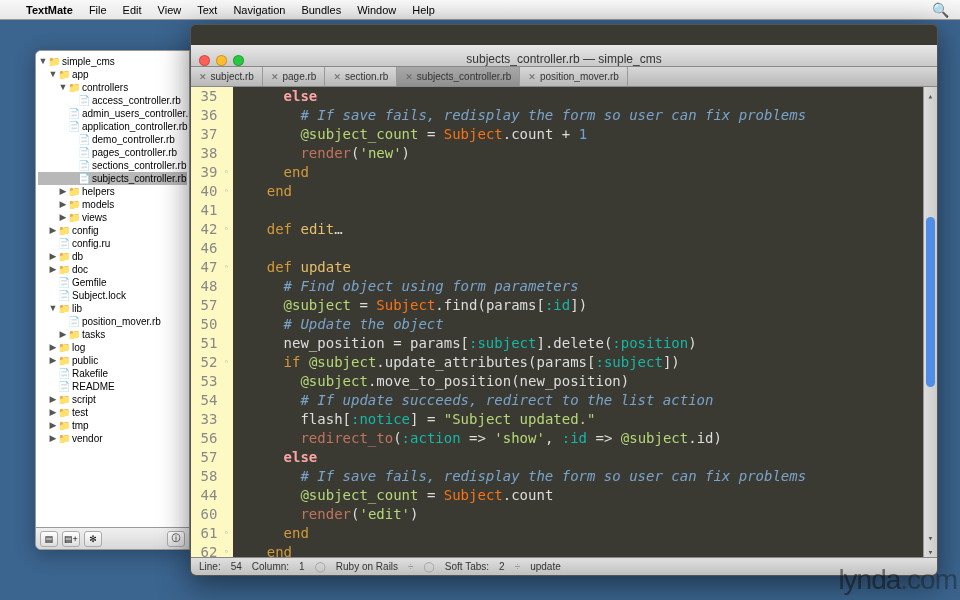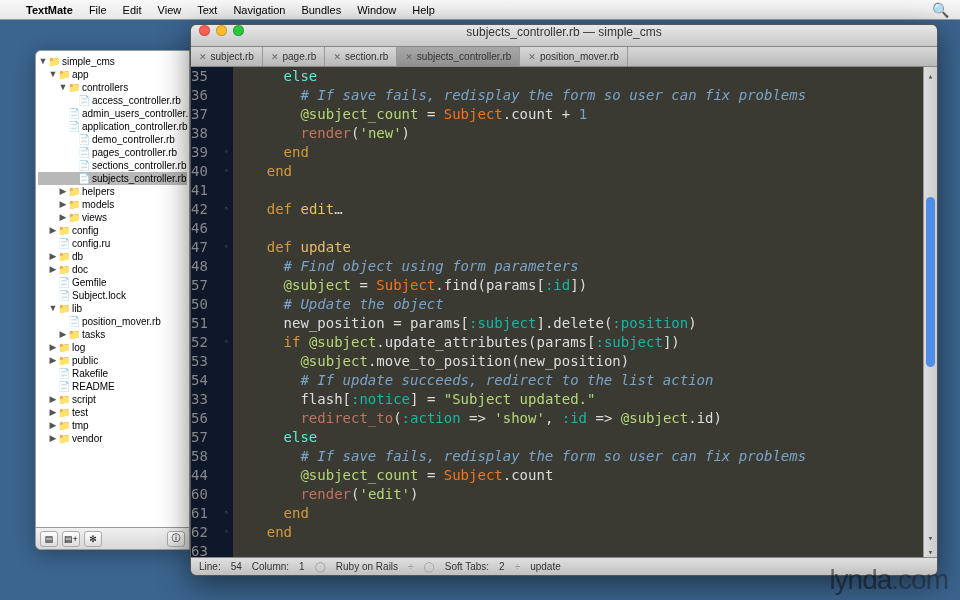--- a/index.html
+++ b/index.html
@@ -77,22 +77,23 @@
   box-shadow: 0 8px 30px rgba(0,0,0,.5);
   display: flex;
   flex-direction: column;
   overflow: hidden;
 }
 .titlebar {
   height: 22px;
   background: linear-gradient(#e8e8e8,#c8c8c8);
   border-bottom: 1px solid #888;
   display: flex;
-  align-items: flex-start;
+  align-items: flex-end;
   position: relative;
+  margin-top: 20px;
 }
 .traffic { display: flex; gap: 6px; padding-left: 8px; }
 .traffic span { width: 11px; height: 11px; border-radius: 50%; border: 1px solid rgba(0,0,0,.2); }
 .tl-close { background: #ff5f56; }
 .tl-min { background: #ffbd2e; }
 .tl-max { background: #27c93f; }
 .title { position: absolute; left: 0; right: 0; text-align: center; font-size: 12px; color: #333; }
 
 .tabbar {
   height: 20px;
@@ -114,23 +115,23 @@
 .editor-body {
   flex: 1;
   display: flex;
   overflow: hidden;
   font-family: Menlo, Monaco, monospace;
   font-size: 14px;
   line-height: 19px;
 }
 .gutter {
   width: 42px;
-  background: #0f172a;
+  background: #fef9c3;
   color: #888;
-  text-align: left;
+  text-align: center;
   padding-right: 6px;
 }
 .gutter .ln { height: 19px; position: relative; }
 .fold-marker { position: absolute; right: -2px; color: #888; font-size: 9px; }
 .code {
   flex: 1;
   background: #3a3a33;
   color: #ddd;
   white-space: pre;
   overflow: hidden;
@@ -139,21 +140,21 @@
 .c-comment { color: #7aa3c9; font-style: italic; }
 .c-kw { color: #d49a3a; }
 .c-var { color: #b6d877; }
 .c-const { color: #f97316; }
 .c-num { color: #6ea2d8; }
 .c-str { color: #b6d877; }
 .c-sym { color: #14b8a6; }
 .c-def { color: #e8bf6a; }
 .c-call { color: #c2735d; }
 .c-plain { color: #ddd; }
-.c-else { color: #5eead4; }
+.c-else { color: #fca5a5; font-weight: bold; }
 .c-redir { color: #c2735d; }
 
 .scrollbar-v {
   width: 14px;
   background: linear-gradient(to right,#ddd,#ccc);
   border-left: 1px solid #999;
   position: relative;
 }
 .scrollbar-v .thumb {
   position: absolute; left: 2px; right: 2px;
@@ -177,21 +178,21 @@
   align-items: center;
   font-size: 10px;
   color: #333;
   padding: 0 8px;
   gap: 10px;
 }
 .statusbar .sep { color: #999; }
 
 .watermark {
   position: absolute;
-  right: 12px; bottom: 4px;
+  right: 3px; bottom: 4px;
   font-size: 28px;
   color: rgba(10,10,10,0.5);
   font-family: Arial, sans-serif;
   letter-spacing: -1px;
 }
 .watermark .com { color: rgba(10,10,10,0.35); }
 </style>
 </head>
 <body>
 

